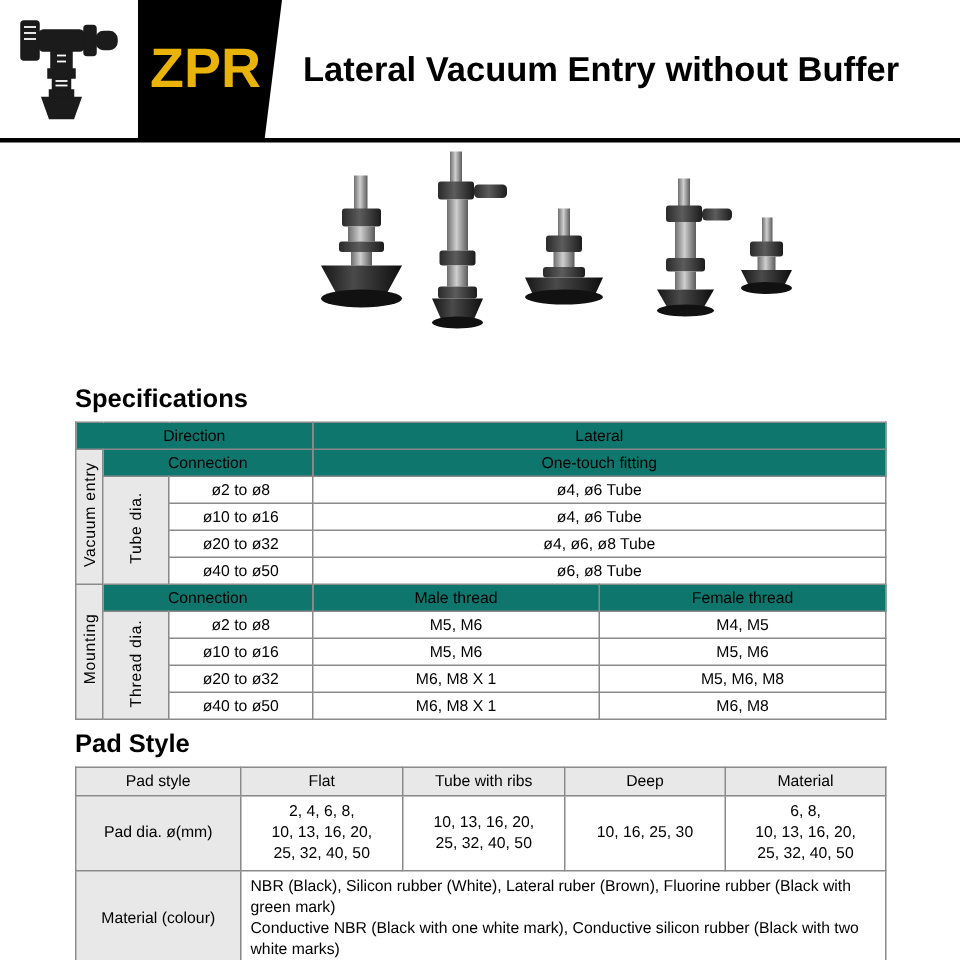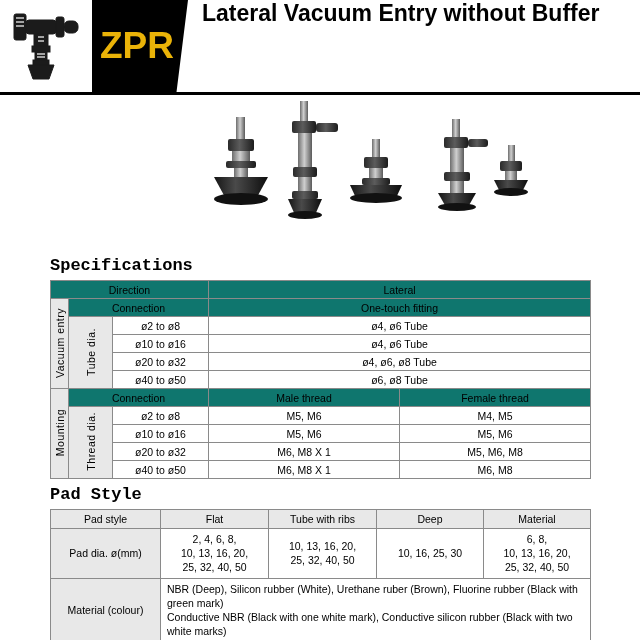--- a/index.html
+++ b/index.html
@@ -40,21 +40,21 @@
     letter-spacing: 0px;
     clip-path: polygon(0 0, 100% 0, 88% 100%, 0 100%);
     padding-right: 6px;
     box-sizing: border-box;
     text-align: right;
   }
   .header-titles {
     flex: 1 1 auto;
     display: flex;
     flex-direction: column;
-    justify-content: flex-start;
+    justify-content: center;
     padding-left: 14px;
   }
   .header-title-main {
     font-size: 23px;
     font-weight: bold;
     line-height: 1.15;
   }
   .header-title-sub {
     font-size: 19px;
     font-weight: bold;
@@ -81,21 +81,20 @@
     position: absolute;
     left: 0;
     top: 0;
   }
 
   
   .section-title {
     font-size: 17px;
     font-weight: bold;
     margin: 6px 0 5px 50px;
-    font-family: Liberation Mono, monospace;
   }
 
   
   table.spec {
     border-collapse: collapse;
     margin-left: 50px;
     width: 540px;
     font-size: 10.5px;
     table-layout: fixed;
   }
@@ -355,19 +354,19 @@
       <td class="lh" style="white-space:pre-line">10, 13, 16, 20,
 25, 32, 40, 50</td>
       <td class="lh" style="white-space:pre-line">10, 16, 25, 30</td>
       <td class="lh" style="white-space:pre-line">6, 8,
 10, 13, 16, 20,
 25, 32, 40, 50</td>
     </tr>
     <tr>
       <td class="pad-head">Material (colour)</td>
       <td class="left lh" colspan="4">
-        <div>NBR (Deep), Silicon rubber (White), Urethane ruber (Brown), Fluorine rubber (Black with green mark)</div>
+        <div>NBR (Black), Silicon rubber (White), Lateral ruber (Brown), Fluorine rubber (Black with green mark)</div>
         <div>Conductive NBR (Black with one white mark), Conductive silicon rubber (Black with two white marks)</div>
       </td>
     </tr>
 
   </tbody>
 </table>
 
 </body></html>

